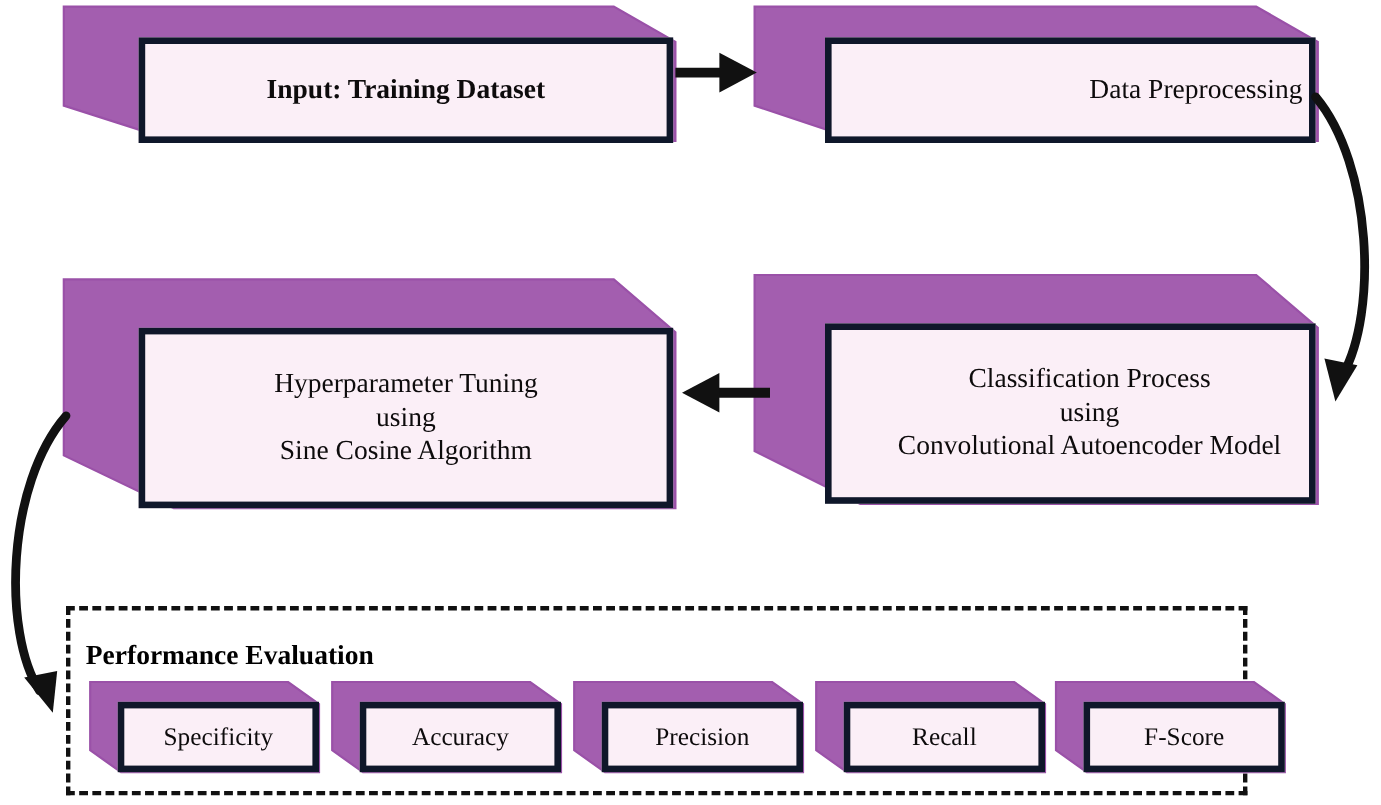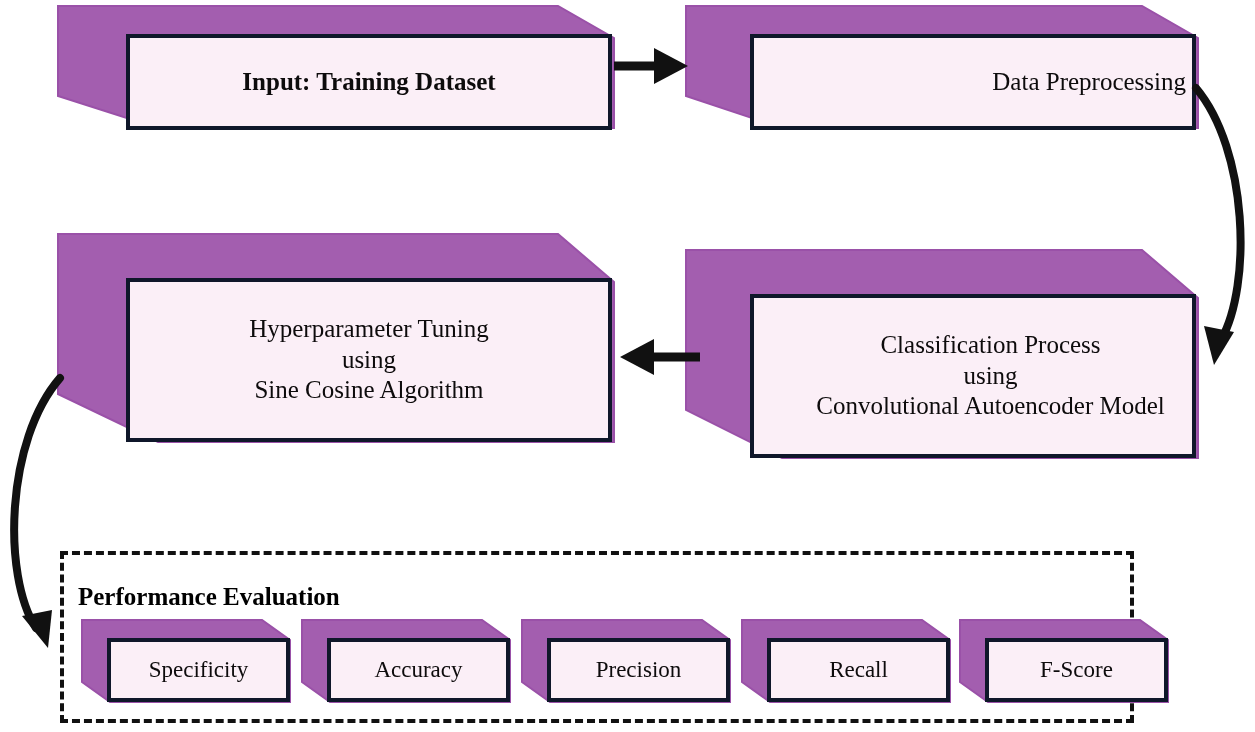--- a/index.html
+++ b/index.html
@@ -21,21 +21,21 @@
     position: absolute;
   }
   .box3d .solid {
     position: absolute;
     left: 0; top: 0;
     width: 100%; height: 100%;
   }
   .box3d .face {
     position: absolute;
     background: #fbeff7;
-    border: 4px solid #0f172a;
+    border: 6px solid #0f172a;
     box-sizing: border-box;
     display: flex;
     align-items: center;
     justify-content: center;
     text-align: center;
   }
   .box3d .face .txt {
     display: block;
     line-height: 1.22;
     color: #0d0b0c;
@@ -82,21 +82,21 @@
 
   <div class="box3d" style="left:684px; top:4px; width:516px; height:128px;">
     <svg class="solid" viewBox="0 0 516 128" preserveAspectRatio="none">
       <polygon points="2,2 458,2 514,34 514,124 98,124 2,92" fill="#a35eaf" stroke="#9a51a8" stroke-width="2"></polygon>
     </svg>
     <div class="face" style="left:66px; top:30px; width:446px; height:96px;justify-content:flex-end;">
       <span class="txt" style="font-size:25px;">Data Preprocessing</span>
     </div>
   </div>
 
-  <div class="box3d" style="left:56px; top:232px; width:560px; height:214px;">
+  <div class="box3d" style="left:56px; top:252px; width:560px; height:214px;">
     <svg class="solid" viewBox="0 0 560 214" preserveAspectRatio="none">
       <polygon points="2,2 502,2 558,50 558,210 102,210 2,162" fill="#a35eaf" stroke="#9a51a8" stroke-width="2"></polygon>
     </svg>
     <div class="face" style="left:70px; top:46px; width:486px; height:164px;">
       <span class="txt" style="font-size:25px;">Hyperparameter Tuning
 using
 Sine Cosine Algorithm</span>
     </div>
   </div>
 

